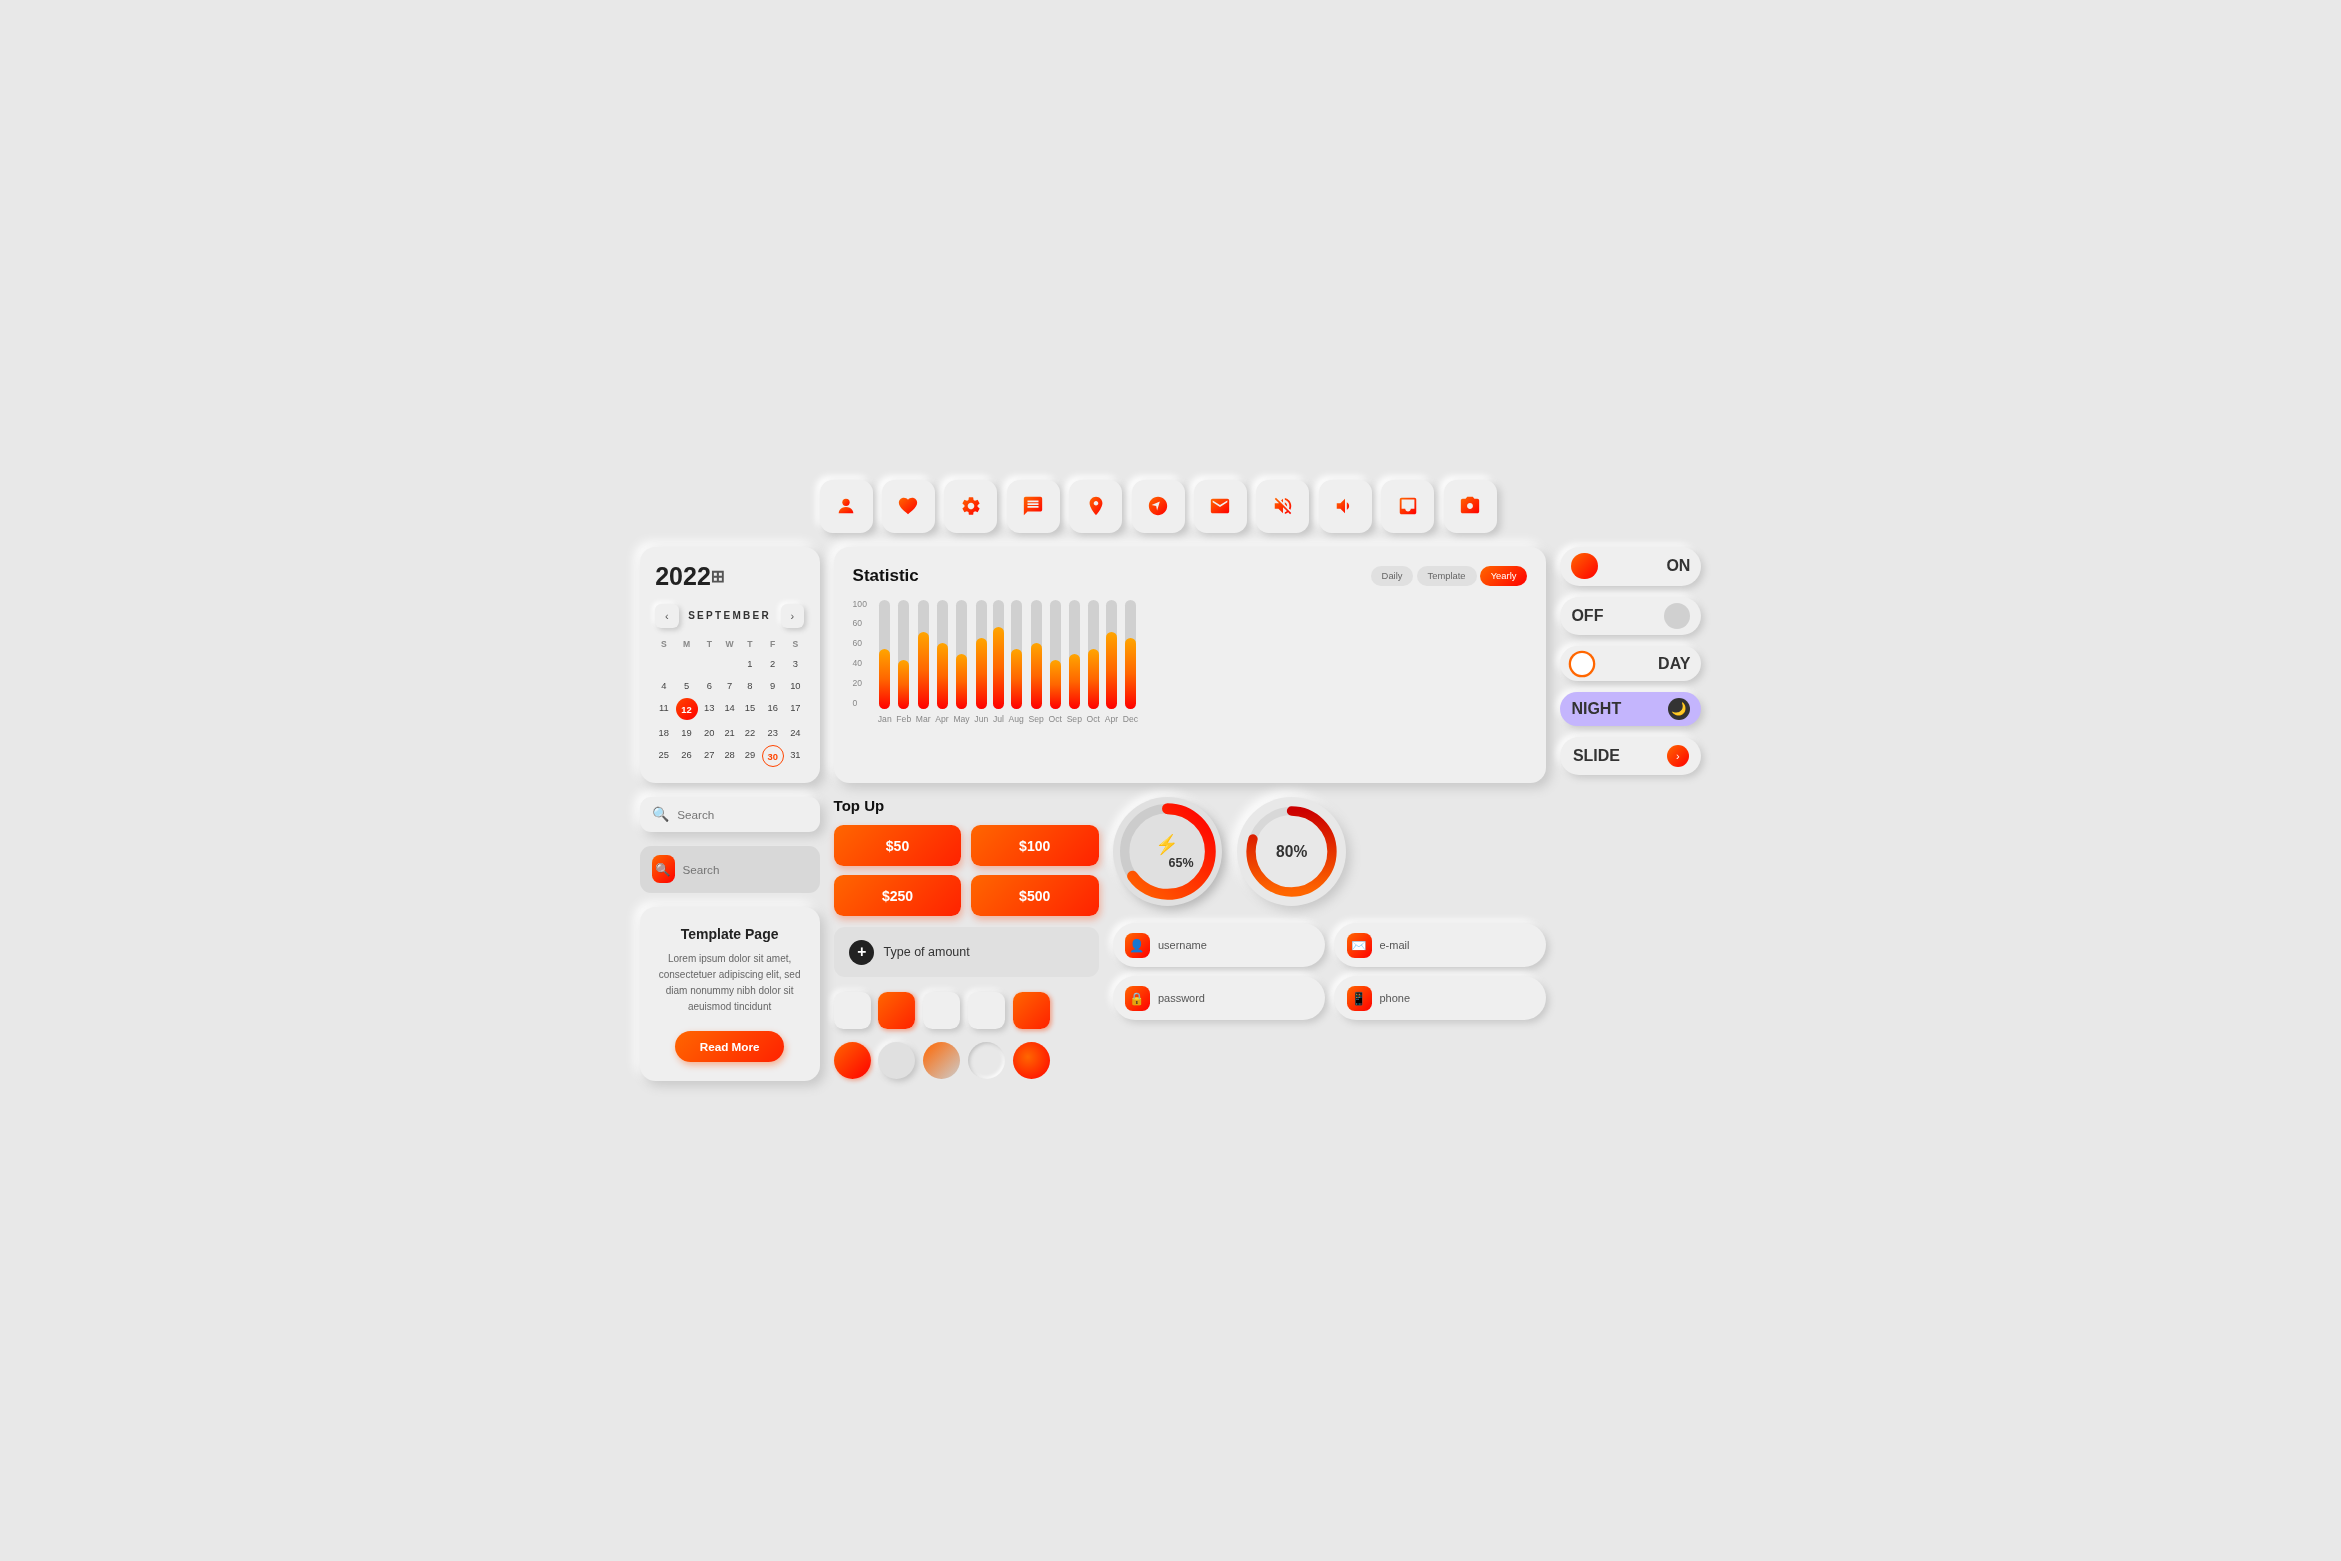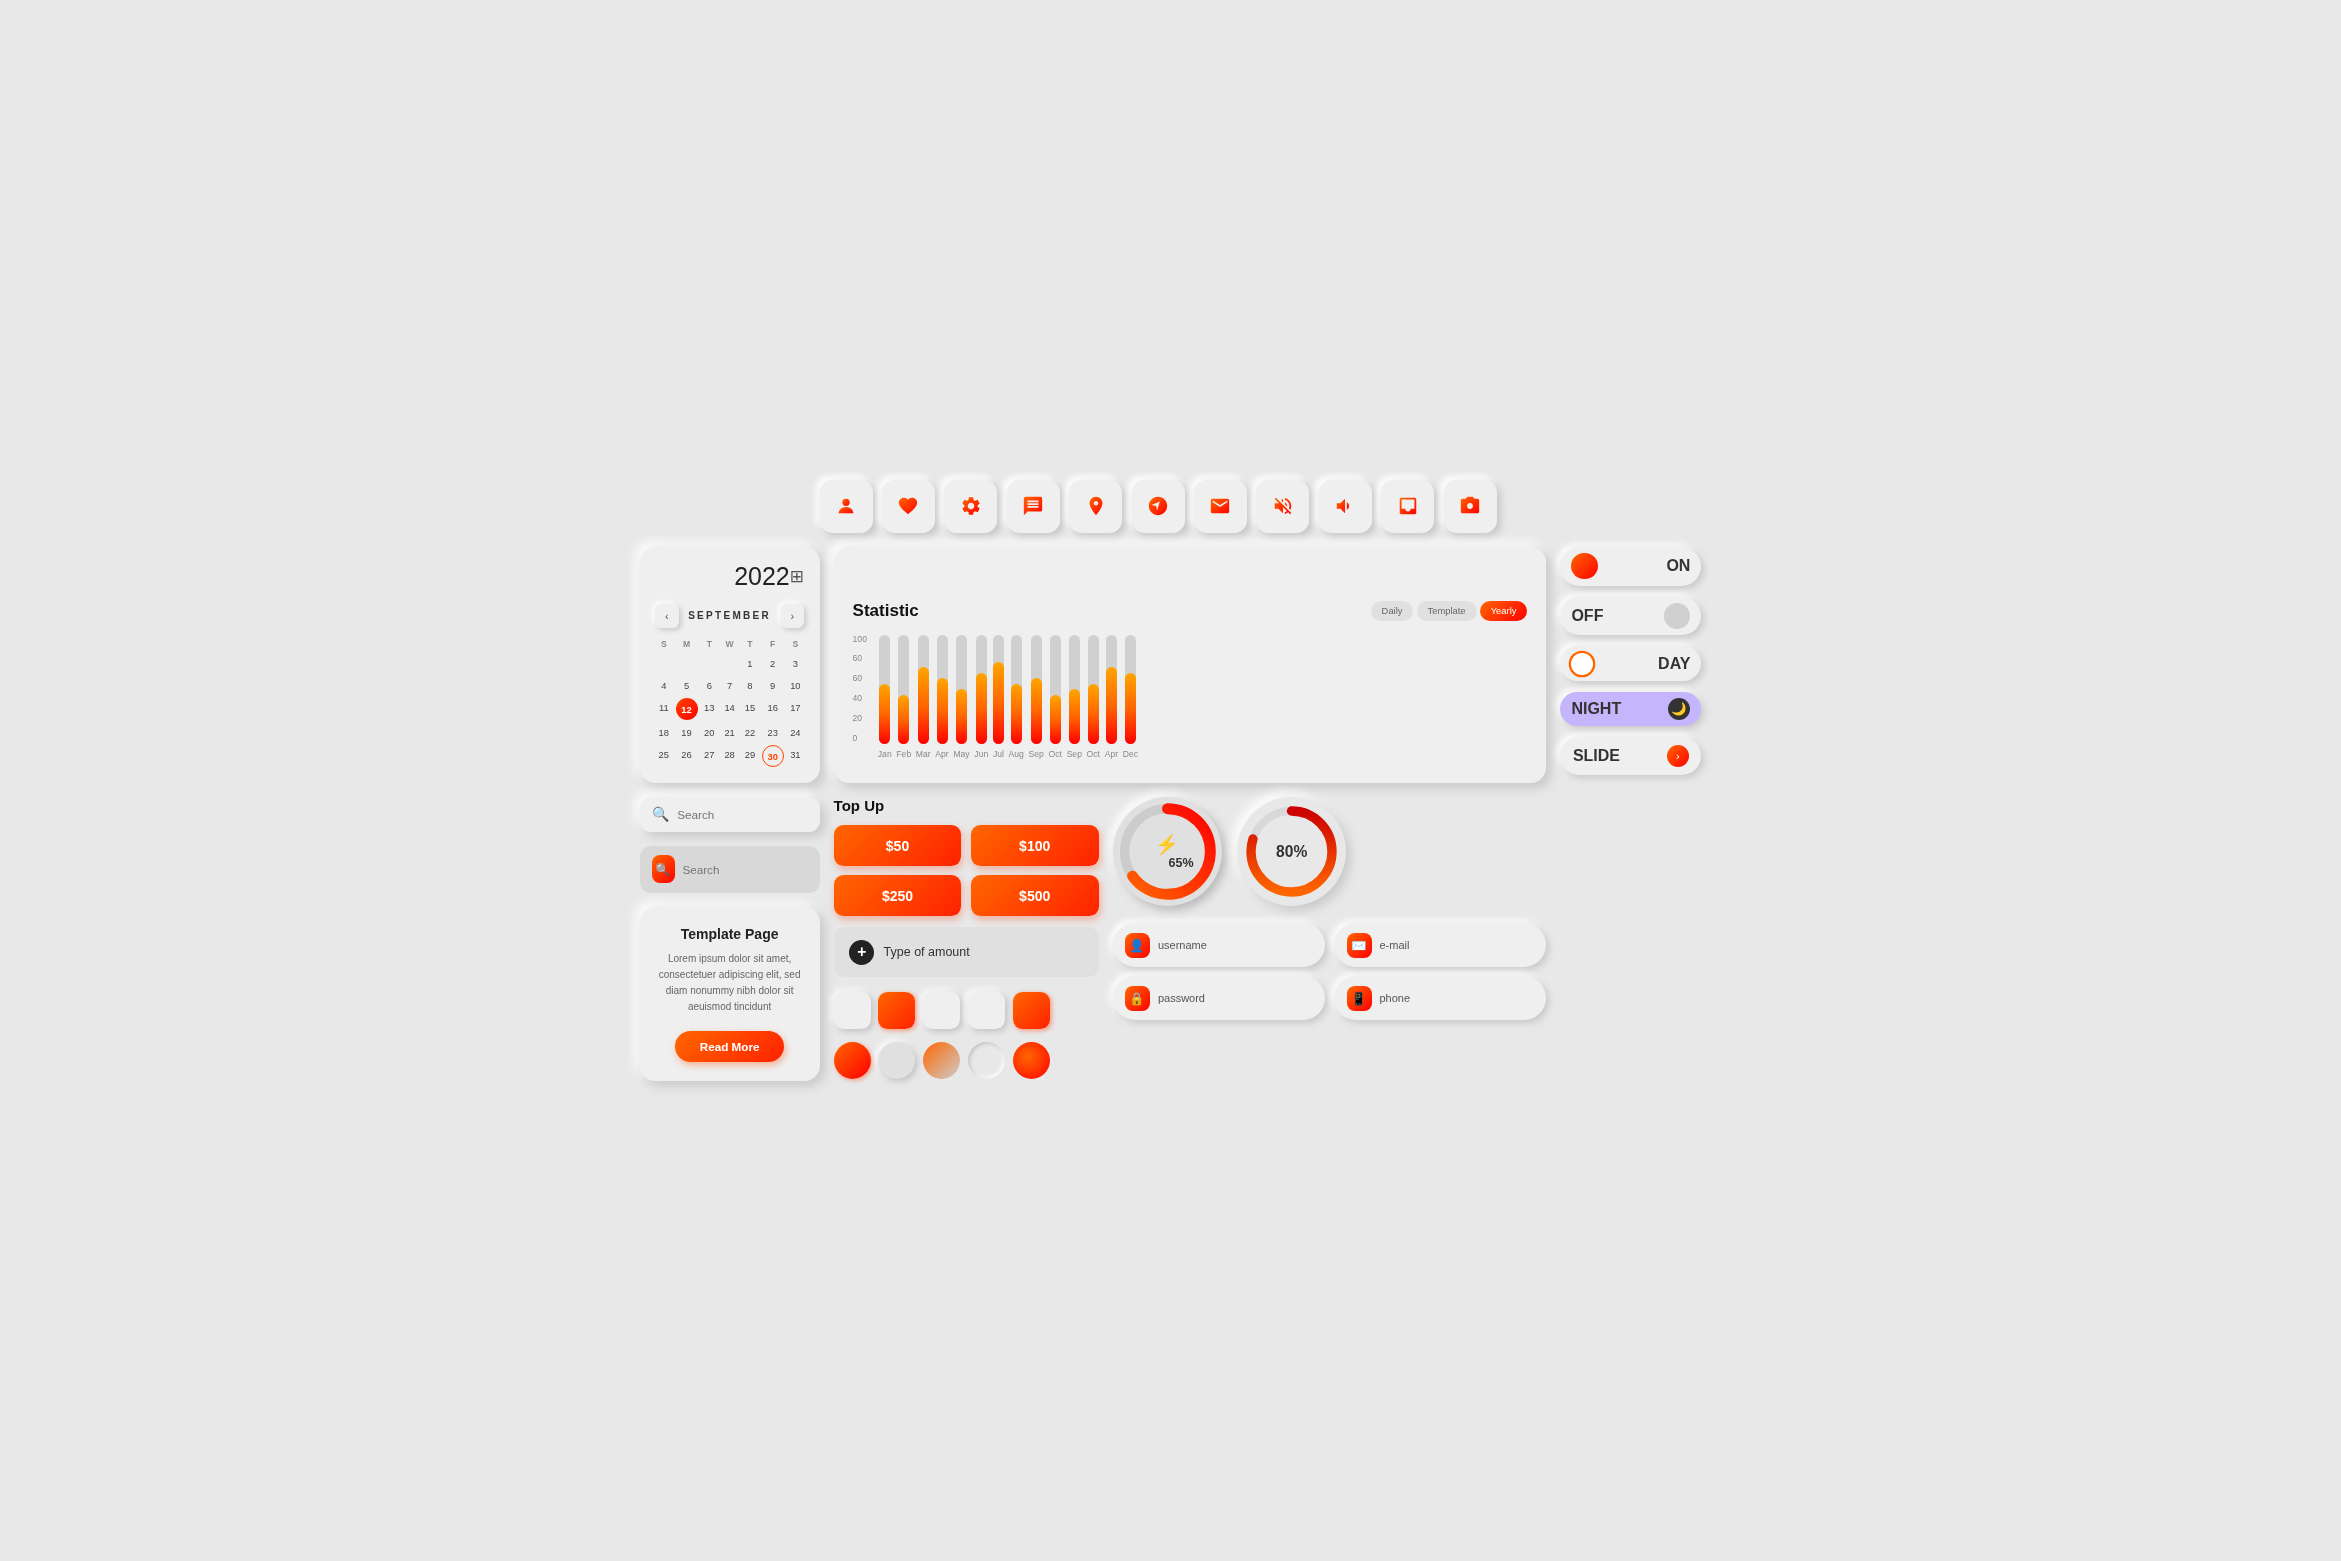--- a/index.html
+++ b/index.html
@@ -41,24 +41,24 @@
       font-size: 20px;
       cursor: pointer;
     }
 
     
     .calendar-card {
       padding: 15.6px;
     }
     .cal-header-year {
       font-size: 25px;
-      font-weight: 400;
+      font-weight: 700;
       color: #222;
       display: flex;
-      justify-content: flex-end;
+      justify-content: flex-start;
       align-items: center;
       margin-bottom: 13px;
     }
     .cal-icon { font-size: 17px; color: #555; }
     .cal-nav {
       display: flex;
       align-items: center;
       justify-content: space-between;
       margin-bottom: 7.8px;
     }
@@ -185,21 +185,20 @@
 
     
     .statistic-card {
       padding: 19px;
     }
     .stat-header {
       display: flex;
       justify-content: space-between;
       align-items: center;
       margin-bottom: 12.5px;
-      margin-top: 35px;
     }
     .stat-title {
       font-size: 17px;
       font-weight: 800;
       color: #111;
     }
     .stat-tabs {
       display: flex;
       gap: 3.1px;
     }

